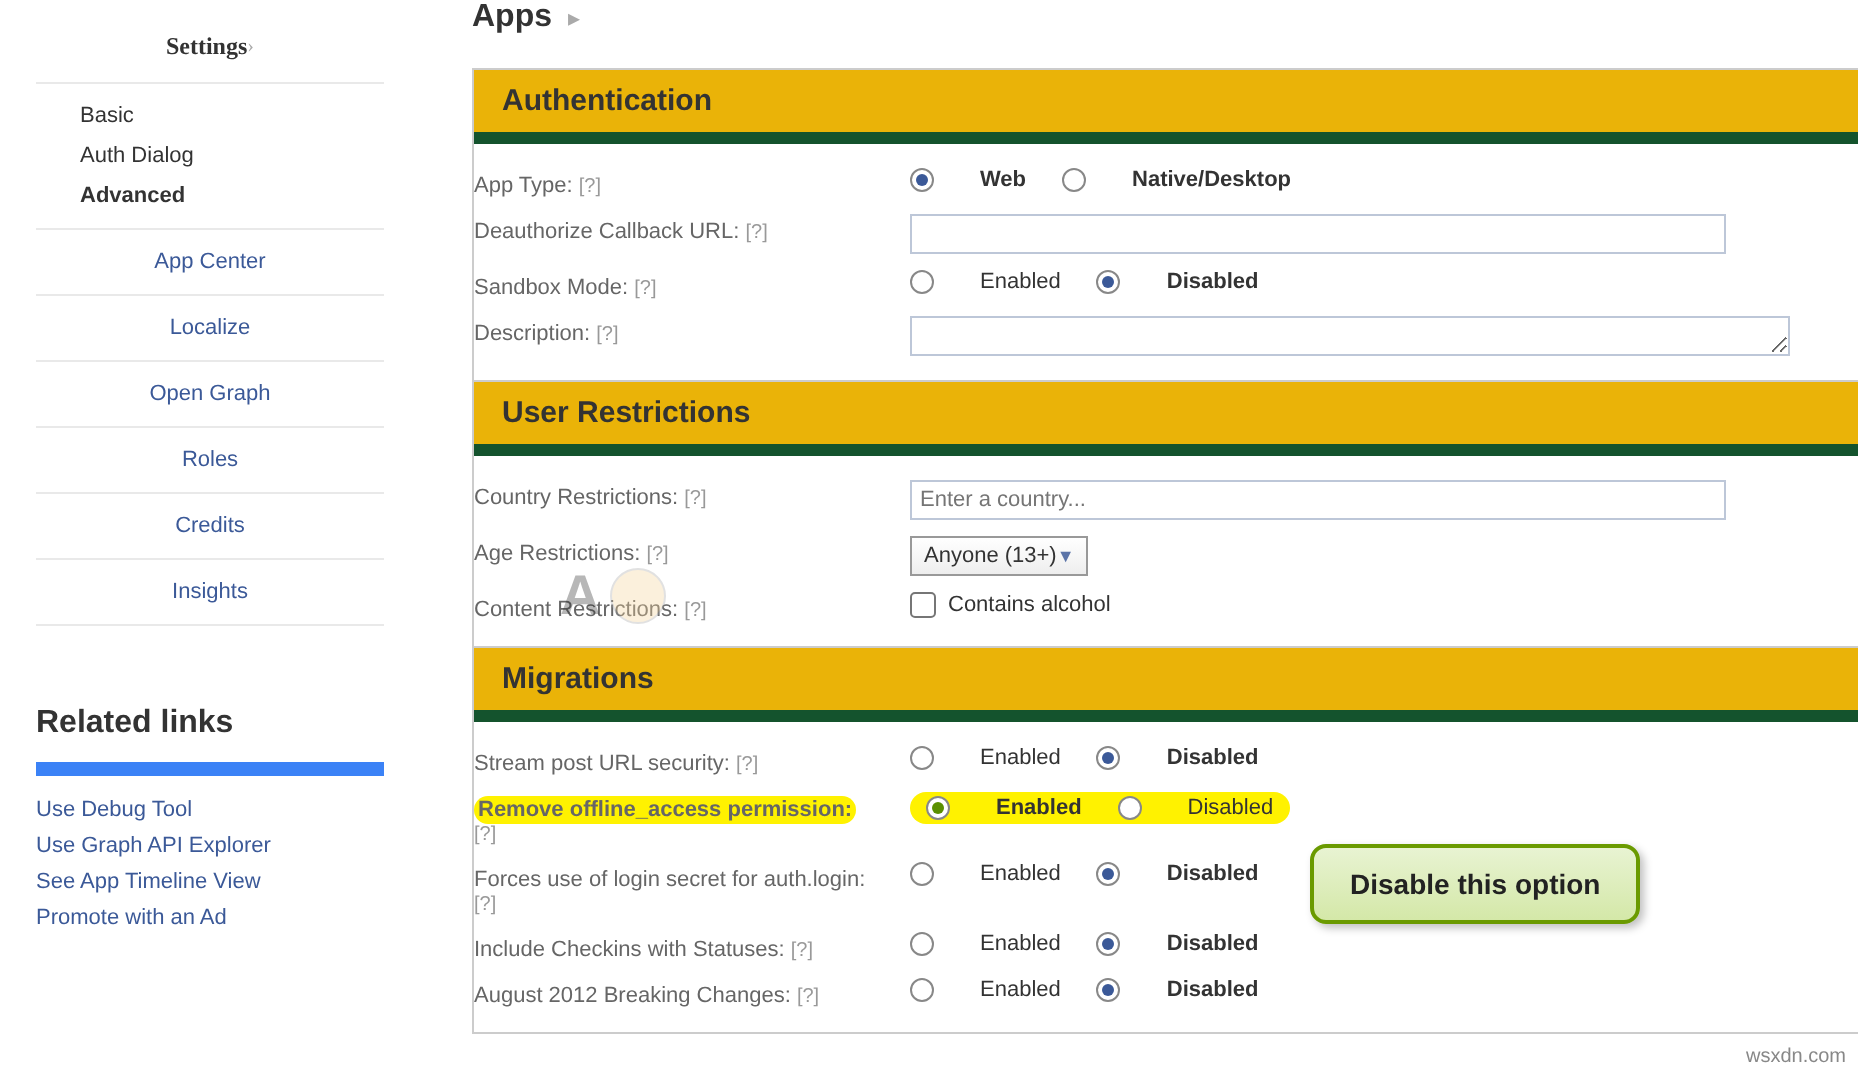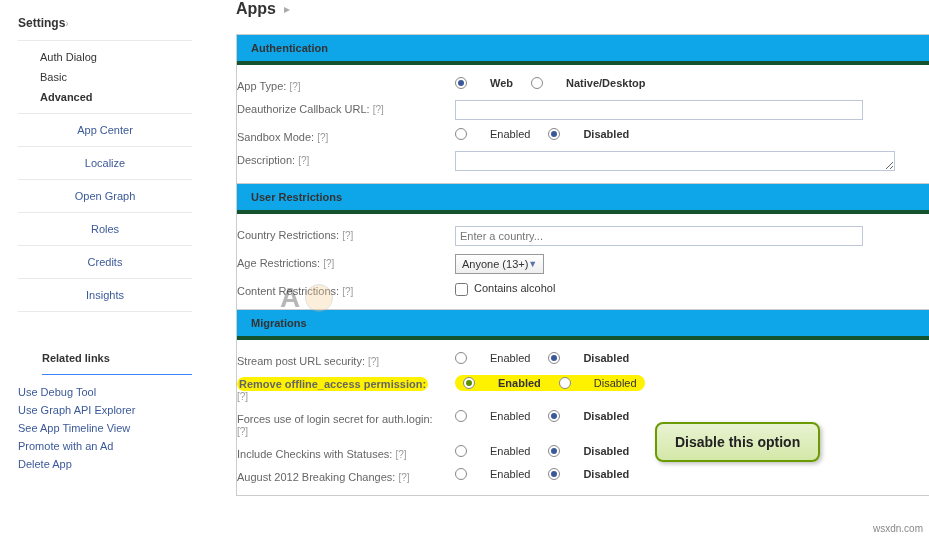--- a/index.html
+++ b/index.html
@@ -1,35 +1,35 @@
 <!DOCTYPE html>
 <html><head>
 <meta charset="utf-8">
 <style>
 * { box-sizing: border-box; margin: 0; padding: 0; }
 body { font-family: "Lucida Grande", Tahoma, Verdana, Arial, sans-serif; font-size: 11px; color: #333; background: #fff; width: 929px; height: 538px; overflow: hidden; position: relative; }
 .layout { display: flex; }
 .sidebar { width: 210px; padding: 10px 18px 0 18px; }
-.settings-header { display: flex; justify-content: flex-start; align-items: center; border-bottom: 1px solid #e9e9e9; padding: 6px 0 10px 0; }
+.settings-header { display: flex; justify-content: center; align-items: center; border-bottom: 1px solid #e9e9e9; padding: 6px 0 10px 0; font-family: Liberation Serif, serif; }
 .settings-header .title { font-weight: bold; font-size: 12px; color: #333; }
 .settings-header .chev { color: #aaa; font-size: 10px; }
 .sub-nav { padding: 6px 0 6px 22px; }
 .sub-nav div { padding: 4px 0; font-size: 11px; color: #333; }
 .sub-nav .active { font-weight: bold; }
 .nav-item { padding: 10px 4px; border-top: 1px solid #e9e9e9; color: #3b5998; font-size: 11px; cursor: pointer; text-align: center; }
 .nav-item:first-of-type { border-top: 1px solid #e9e9e9; }
-.related-header { margin-top: 40px; font-weight: bold; font-size: 11px; color: #333; padding-bottom: 10px; border-bottom: 1px solid #3b82f6; margin-left: 24px; }
+.related-header { margin-top: 40px; font-weight: bold; font-size: 16px; color: #333; padding-bottom: 10px; border-bottom: 7px solid #3b82f6; }
 .related-links { padding-top: 8px; }
 .related-links div { padding: 3px 0; color: #3b5998; font-size: 11px; cursor: pointer; }
 .main { flex: 1; padding: 0 0 0 26px; }
 .breadcrumb { display: flex; align-items: center; gap: 8px; margin-bottom: 16px; }
 .breadcrumb .crumb { font-size: 16px; font-weight: bold; color: #333; }
 .breadcrumb .sep { color: #aaa; font-size: 12px; }
 .panel { border: 1px solid #ccc; border-right: none; }
-.section-h { background: #0ea5e9; border-top: 1px solid #ccc; border-bottom: 4px solid #14532d; padding: 7px 14px; font-weight: bold; font-size: 11px; color: #333; }
+.section-h { background: #eab308; border-top: 1px solid #ccc; border-bottom: 6px solid #14532d; padding: 7px 14px; font-weight: bold; font-size: 15px; color: #333; }
 .section-h:first-child { border-top: none; }
 .section-body { padding: 8px 0; }
 .row { display: flex; align-items: flex-start; padding: 4px 0; }
 .row .label-col { width: 210px; padding-right: 6px; padding-top: 3px; color: #666; font-size: 11px; }
 .row .help { color: #999; font-size: 10px; }
 .row .control-col { flex: 1; padding-left: 8px; display: flex; align-items: center; gap: 18px; }
 input[type=text] { width: 408px; border: 1px solid #bdc7d8; padding: 3px 4px; font-size: 11px; }
 textarea { width: 440px; height: 20px; border: 1px solid #bdc7d8; padding: 3px 4px; font-size: 11px; resize: vertical; }
 .radio-opt { display: inline-flex; align-items: flex-start; gap: 23px; font-size: 11px; color: #333; }
 .radio-opt.bold { font-weight: bold; }
@@ -49,38 +49,37 @@
 </head>
 <body>
 
 <div class="layout">
   <div class="sidebar">
     <div class="settings-header">
       <span class="title">Settings</span>
       <span class="chev">›</span>
     </div>
     <div class="sub-nav">
+      <div>Basic</div>
       <div>Auth Dialog</div>
-      <div>Basic</div>
       <div class="active">Advanced</div>
     </div>
     <div class="nav-item">App Center</div>
     <div class="nav-item">Localize</div>
     <div class="nav-item">Open Graph</div>
     <div class="nav-item">Roles</div>
     <div class="nav-item">Credits</div>
     <div class="nav-item" style="border-bottom:1px solid #e9e9e9;">Insights</div>
 
     <div class="related-header">Related links</div>
     <div class="related-links">
       <div>Use Debug Tool</div>
       <div>Use Graph API Explorer</div>
       <div>See App Timeline View</div>
       <div>Promote with an Ad</div>
-      <div>Delete App</div>
     </div>
   </div>
 
   <div class="main">
     <div class="breadcrumb">
       <span class="crumb">Apps</span>
       <span class="sep">▸</span>
     </div>
 
     <div class="panel">

